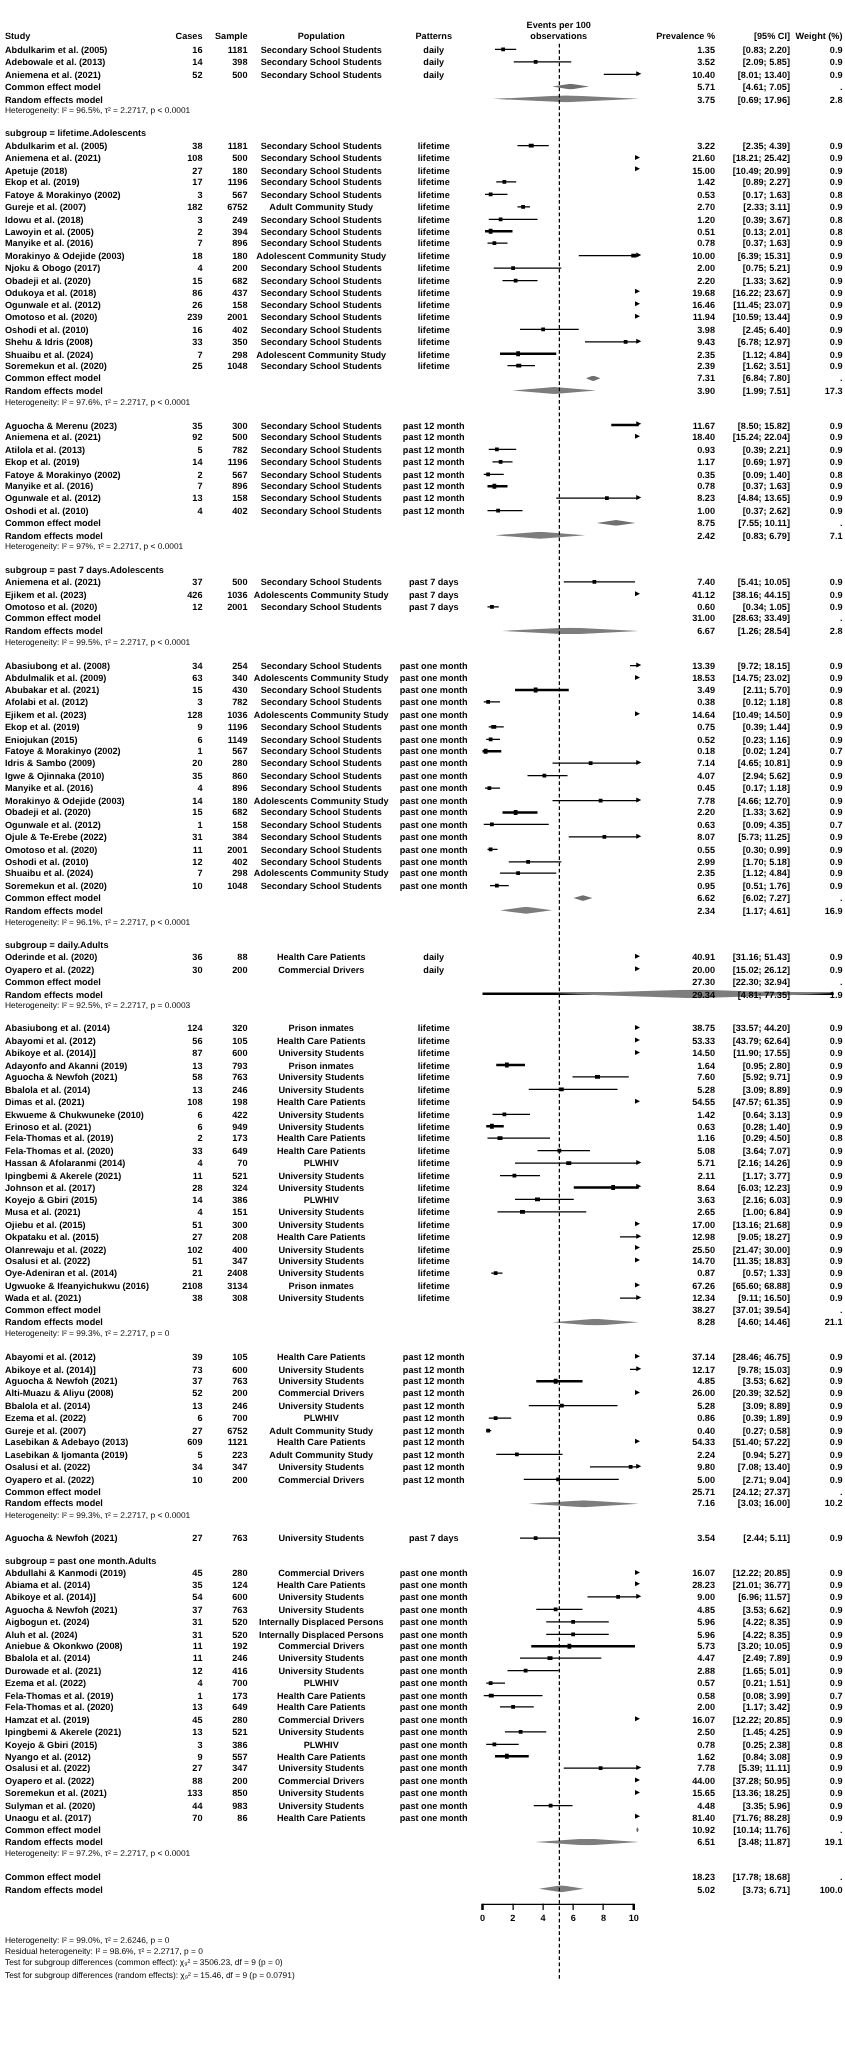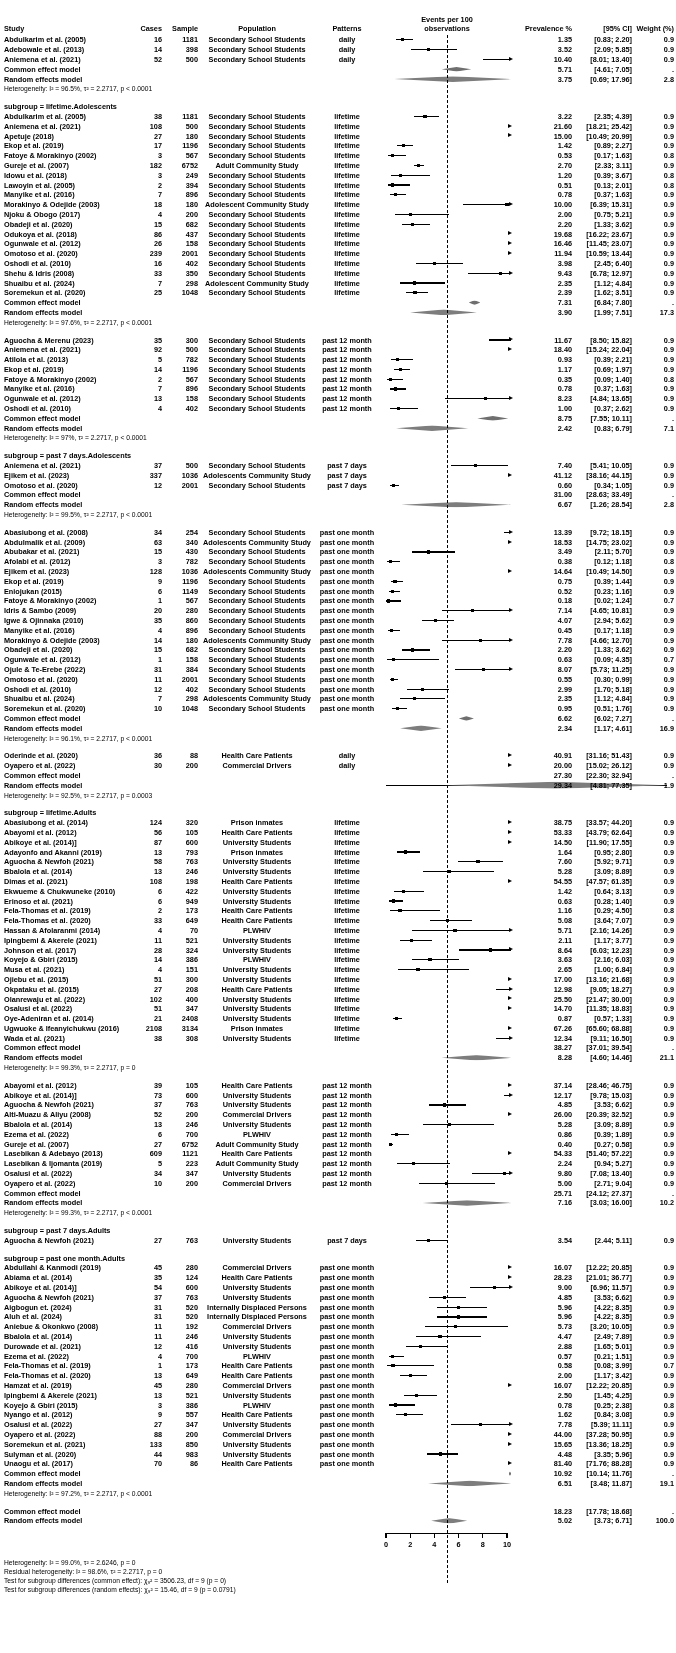--- a/index.html
+++ b/index.html
@@ -577,21 +577,21 @@
         <div class="c-plot">
           <div class="ln" style="left: 73.461px; width: 56.144px;"></div>
           <div class="mk" style="left: 95.94px;"></div>
         </div>
         <div class="c-prev">7.40</div>
         <div class="c-ci">[5.41; 10.05]</div>
         <div class="c-wt">0.9</div>
       </div>
       <div class="row">
         <div class="c-study">Ejikem et al. (2023)</div>
-        <div class="c-num">337</div>
+        <div class="c-num">426</div>
         <div class="c-num">1036</div>
         <div class="c-pop">Adolescents Community Study</div>
         <div class="c-pat">past 7 days</div>
         <div class="c-plot">
           <div class="ar" style="left: 129.605px;"></div>
         </div>
         <div class="c-prev">41.12</div>
         <div class="c-ci">[38.16; 44.15]</div>
         <div class="c-wt">0.9</div>
       </div>
@@ -928,20 +928,23 @@
         </div>
         <div class="c-prev">2.34</div>
         <div class="c-ci">[1.17; 4.61]</div>
         <div class="c-wt">16.9</div>
       </div>
       <div class="row">
         <div class="het span5">Heterogeneity: I² = 96.1%, τ² = 2.2717, p &lt; 0.0001</div>
       </div>
       <div class="spacer"></div>
       <div class="row">
+        <div class="c-study span5">subgroup = daily.Adults</div>
+      </div>
+      <div class="row">
         <div class="c-study">Oderinde et al. (2020)</div>
         <div class="c-num">36</div>
         <div class="c-num">88</div>
         <div class="c-pop">Health Care Patients</div>
         <div class="c-pat">daily</div>
         <div class="c-plot">
           <div class="ar" style="left: 129.605px;"></div>
         </div>
         <div class="c-prev">40.91</div>
         <div class="c-ci">[31.16; 51.43]</div>
@@ -983,23 +986,20 @@
         </div>
         <div class="c-prev">29.34</div>
         <div class="c-ci">[4.81; 77.35]</div>
         <div class="c-wt">1.9</div>
       </div>
       <div class="row">
         <div class="het span5">Heterogeneity: I² = 92.5%, τ² = 2.2717, p = 0.0003</div>
       </div>
       <div class="spacer"></div>
       <div class="row">
-        <div class="c-study span5">subgroup = lifetime.Adults</div>
-      </div>
-      <div class="row">
         <div class="c-study">Abasiubong et al. (2014)</div>
         <div class="c-num">124</div>
         <div class="c-num">320</div>
         <div class="c-pop">Prison inmates</div>
         <div class="c-pat">lifetime</div>
         <div class="c-plot">
           <div class="ar" style="left: 129.605px;"></div>
         </div>
         <div class="c-prev">38.75</div>
         <div class="c-ci">[33.57; 44.20]</div>
@@ -1509,23 +1509,20 @@
           <div class="di light" style="left: 44.663px; width: 88.572px; height: 5.6px;"></div>
         </div>
         <div class="c-prev">7.16</div>
         <div class="c-ci">[3.03; 16.00]</div>
         <div class="c-wt">10.2</div>
       </div>
       <div class="row">
         <div class="het span5">Heterogeneity: I² = 99.3%, τ² = 2.2717, p &lt; 0.0001</div>
       </div>
       <div class="spacer"></div>
-      <div class="row">
-        <div class="c-study span5">subgroup = past 7 days.Adults</div>
-      </div>
       <div class="row">
         <div class="c-study">Aguocha &amp; Newfoh (2021)</div>
         <div class="c-num">27</div>
         <div class="c-num">763</div>
         <div class="c-pop">University Students</div>
         <div class="c-pat">past 7 days</div>
         <div class="c-plot">
           <div class="ln" style="left: 37.524px; width: 32.307px;"></div>
           <div class="mk" style="left: 49.234px;"></div>
         </div>

